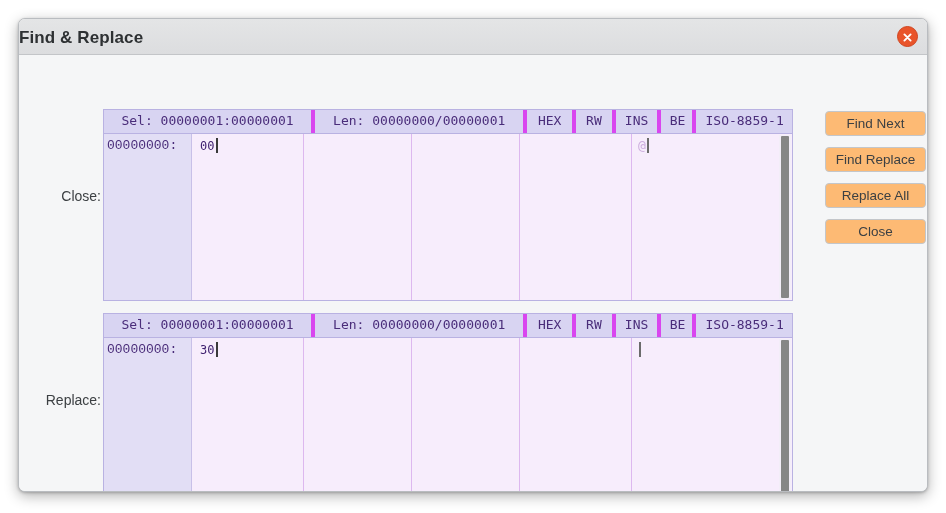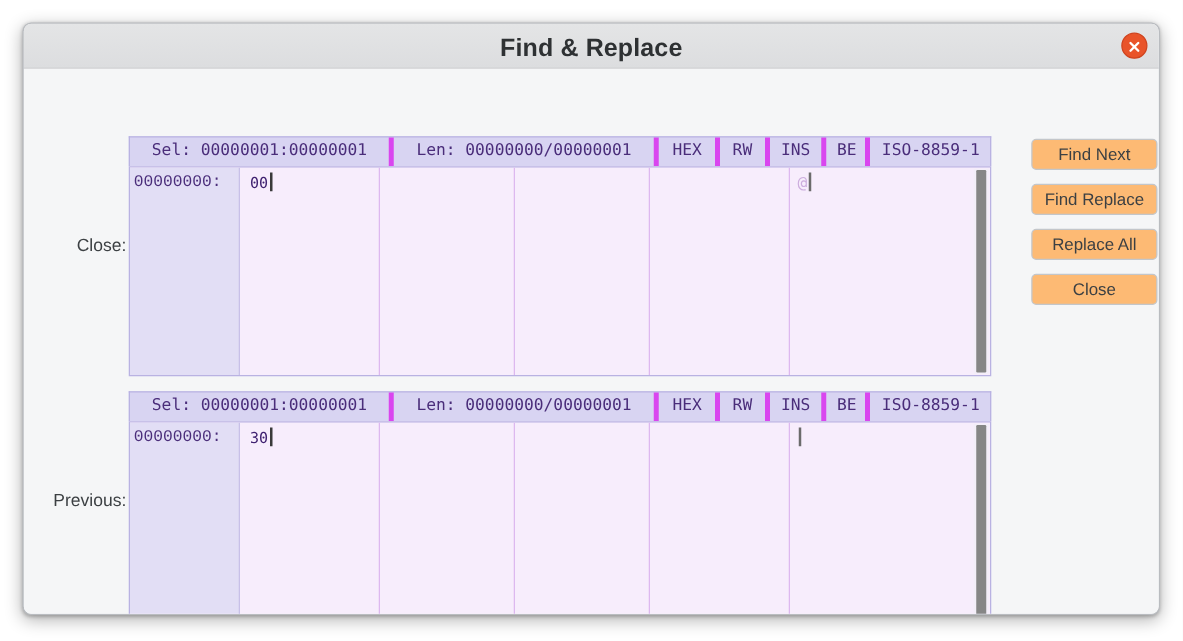--- a/index.html
+++ b/index.html
@@ -40,22 +40,21 @@
     background: linear-gradient(to bottom, #e4e5e6 0%, #dcdddf 100%);
     border-bottom: 1px solid #c3c5c8;
     box-sizing: border-box;
   }
 
   .title-text {
     position: absolute;
     left: 0;
     right: 0;
     top: 9px;
-    text-align: center;
-    font-size: 20px;
+    font-size: 17px;
     font-weight: bold;
     color: #2e3133;
     letter-spacing: 0.1px;
   }
 
   .close-btn {
     position: absolute;
     right: 9px;
     top: 7px;
     width: 21px;
@@ -249,21 +248,21 @@
       <div class="close-btn">
         <svg width="13" height="13" viewBox="0 0 13 13" aria-hidden="true">
           <path d="M3.4 3.4 L9.6 9.6 M9.6 3.4 L3.4 9.6" stroke="#ffffff" stroke-width="1.9" stroke-linecap="round"></path>
         </svg>
       </div>
     </div>
 
     <div class="client">
 
       <div class="side-label" id="lbl-find">Close:</div>
-      <div class="side-label" id="lbl-replace">Previous:</div>
+      <div class="side-label" id="lbl-replace">Replace:</div>
 
       <div class="hexpanel" id="panel-find">
 
         <div class="hex-header">
           <div class="cell c-sel">Sel: 00000001:00000001</div>
           <div class="cell c-len">Len: 00000000/00000001</div>
           <div class="cell c-hex">HEX</div>
           <div class="cell c-rw">RW</div>
           <div class="cell c-ins">INS</div>
           <div class="cell c-be">BE</div>

